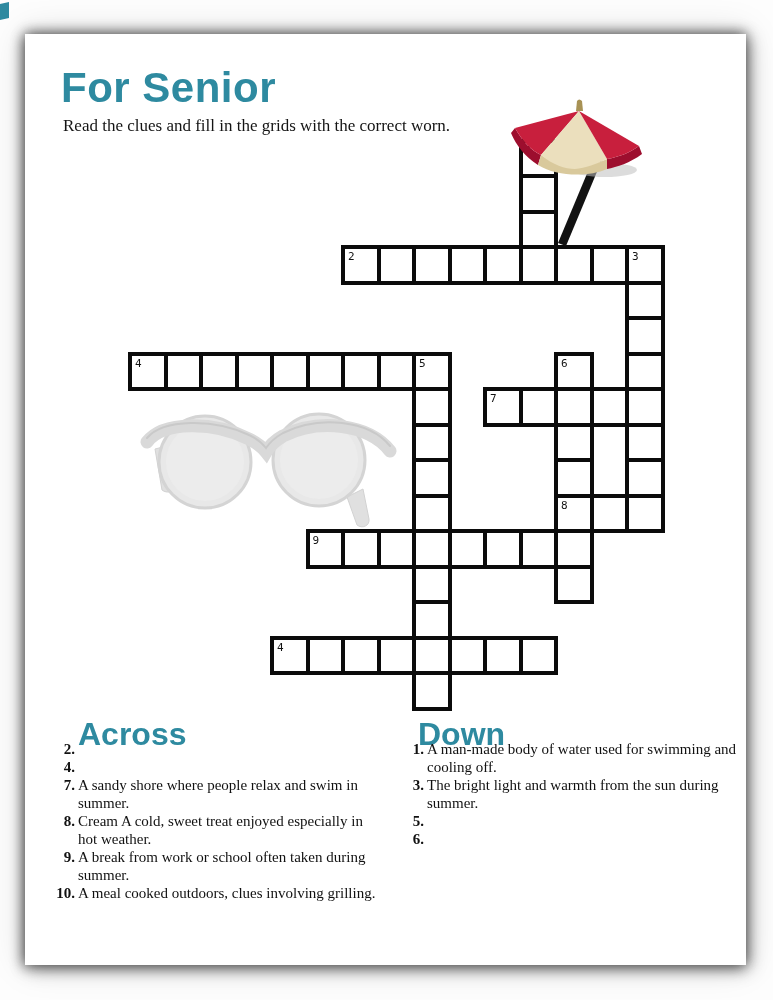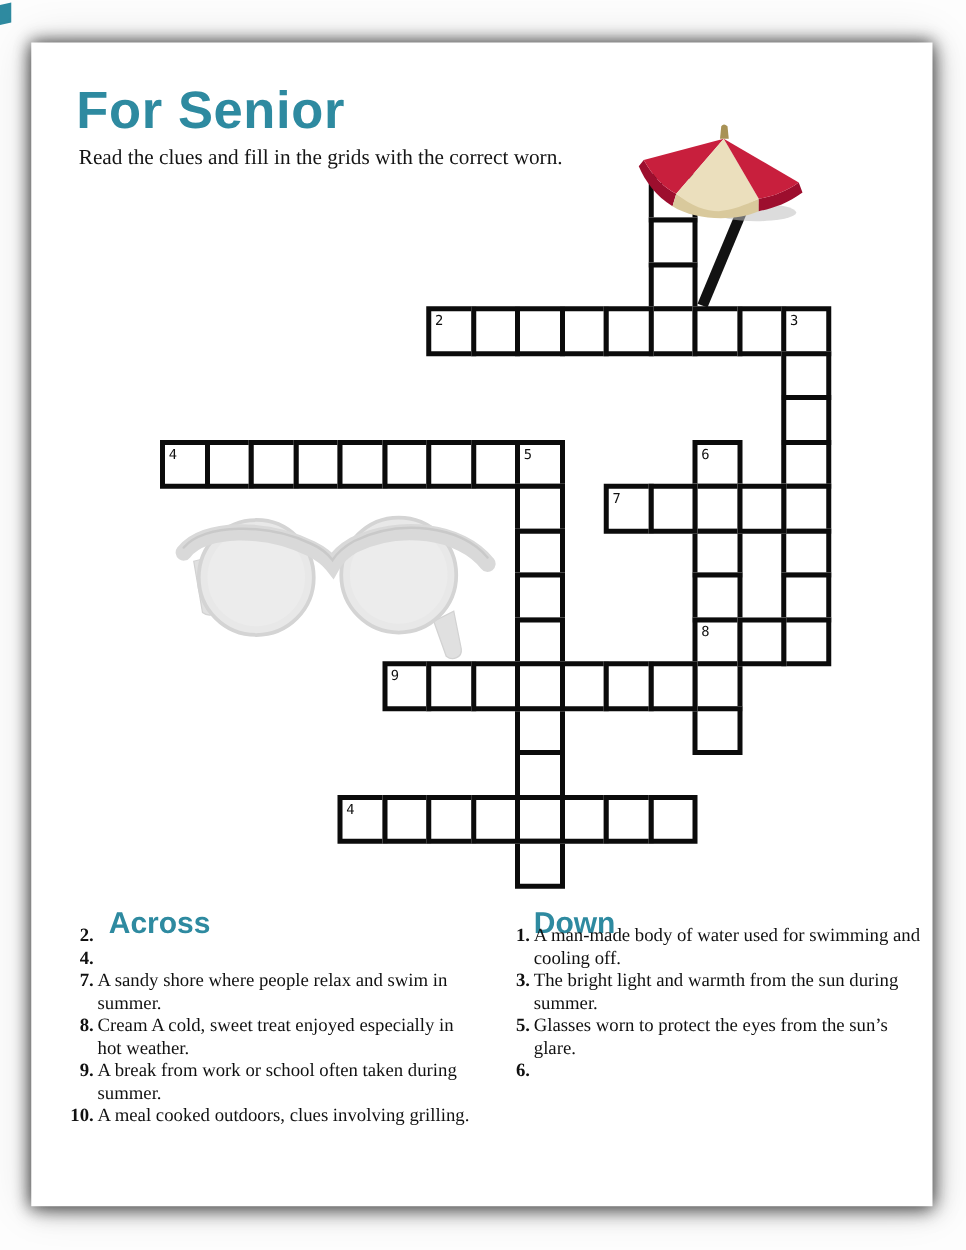--- a/index.html
+++ b/index.html
@@ -17,22 +17,22 @@
   .subtitle{position:absolute;left:38px;top:82px;margin:0;font-size:17px;
     color:#141414;z-index:2;}
   #grid{position:absolute;left:0;top:0;width:721px;height:931px;z-index:2;}
   .cell{position:absolute;box-sizing:border-box;width:39.5px;height:39.5px;
     border:4px solid var(--grid-line,#0b0b0b);background:#ffffff;}
   .cellnum{position:absolute;left:3px;top:1px;
     font-family:"DejaVu Sans Mono",monospace;font-size:11px;color:#111;}
   .illus{position:absolute;z-index:3;}
   #sunglasses{left:110px;top:355px;z-index:1;}
   #umbrella{left:480px;top:63px;}
-  .clues-heading{position:absolute;margin:9px;font-family:"Liberation Sans",sans-serif;
-    font-weight:bold;font-size:24px;color:var(--accent,#2e8aa0);z-index:2;}
+  .clues-heading{position:absolute;margin:0;font-family:"Liberation Sans",sans-serif;
+    font-weight:bold;font-size:32px;color:var(--accent,#2e8aa0);z-index:2;}
   #across-heading{left:53px;top:682px;}
   #down-heading{left:393px;top:682px;}
   .clues-col{position:absolute;top:706px;z-index:2;}
   #across-list{left:26px;width:345px;}
   #down-list{left:375px;width:345px;}
   .clue{display:flex;font-size:15px;line-height:18px;color:#111;}
   .clue .num{flex:0 0 24px;text-align:right;padding-right:3px;font-weight:bold;}
   .clue .txt{white-space:nowrap;}
 </style>
 </head>
@@ -184,21 +184,20 @@
         <div class="clue">
           <span class="num">1.</span>
           <span class="txt">A man-made body of water used for swimming and<br>cooling off.</span>
         </div>
         <div class="clue">
           <span class="num">3.</span>
           <span class="txt">The bright light and warmth from the sun during<br>summer.</span>
         </div>
         <div class="clue">
           <span class="num">5.</span>
-          <span class="txt">Glasses worn to protect the eyes from the sun’s<br>glare.</span>
         </div>
         <div class="clue">
           <span class="num">6.</span>
         </div>
       </div>
 
   </div>
 </div>
 
 </body></html>

